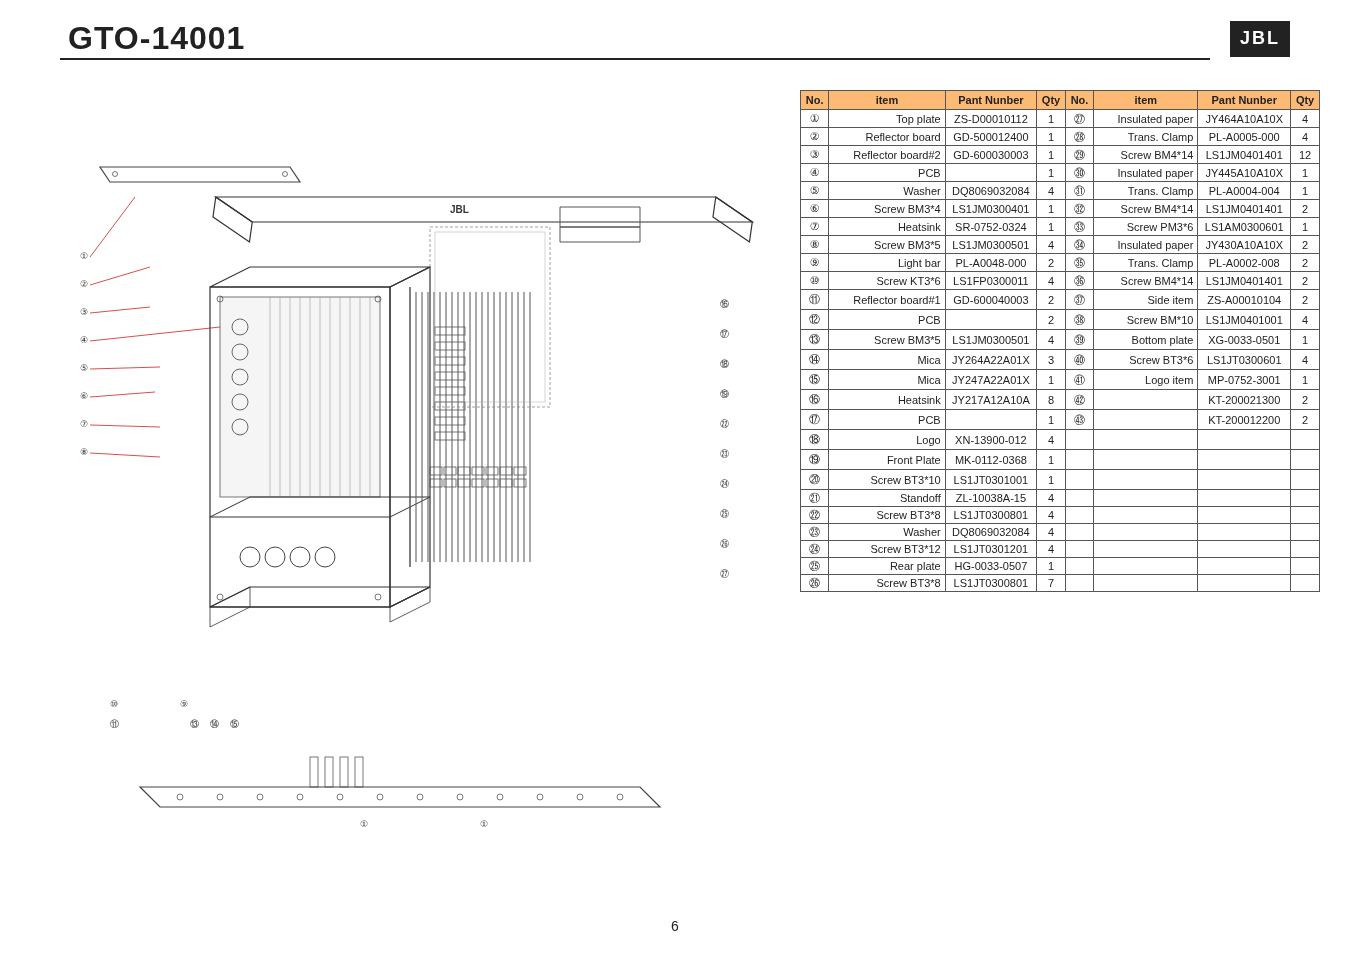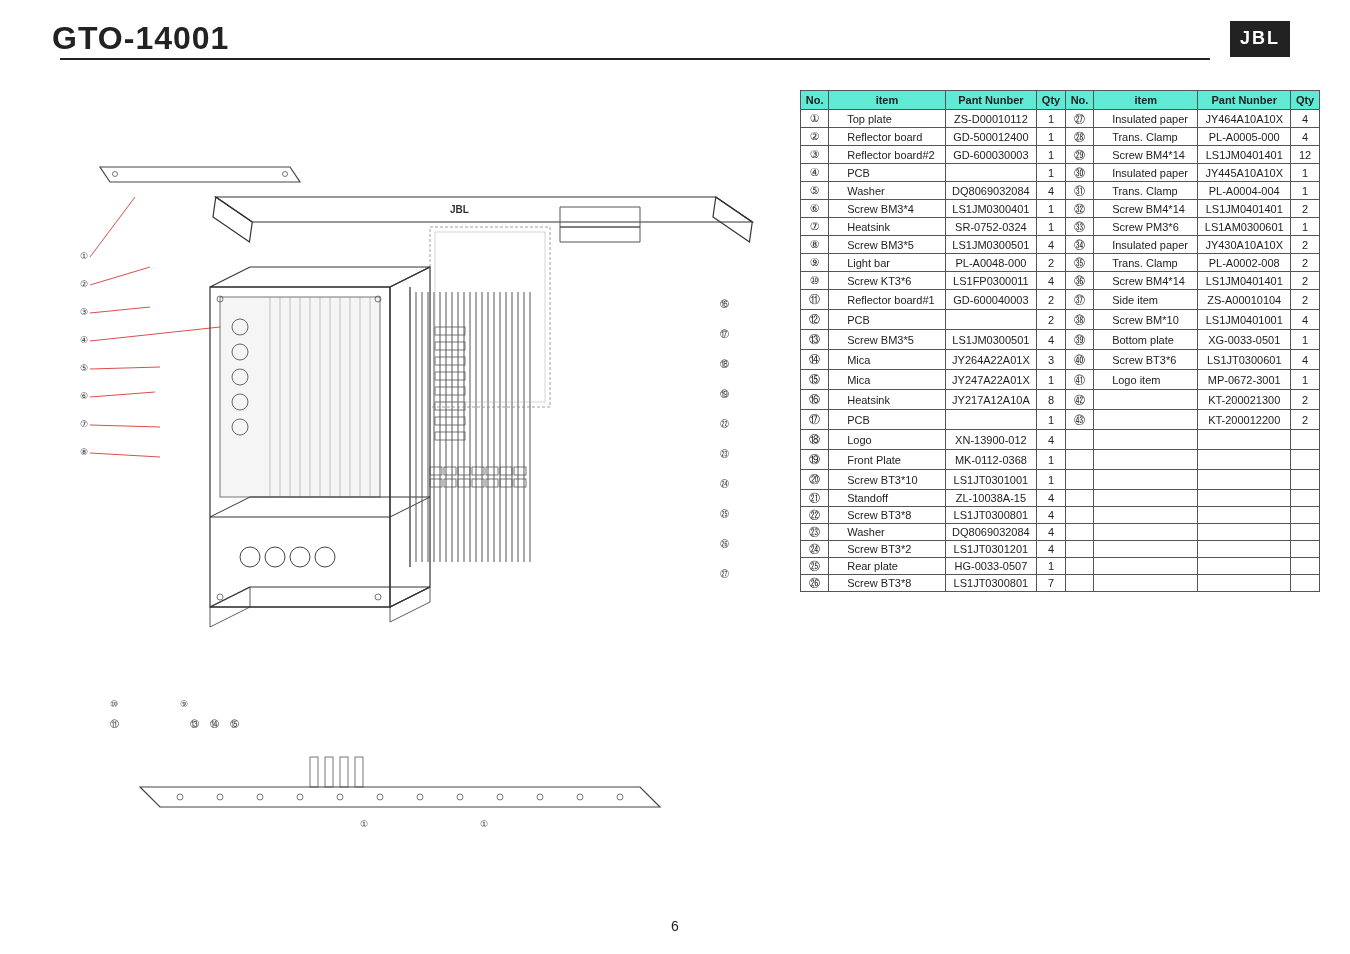--- a/index.html
+++ b/index.html
@@ -11,21 +11,21 @@
       font-size: 12px;
       color: #222;
       overflow: hidden;
       position: relative;
     }
 
     
     #header {
       position: absolute;
       top: 20px;
-      left: 52px;
+      left: 68px;
       right: 60px;
       display: flex;
       align-items: center;
       justify-content: space-between;
     }
     #title {
       font-size: 32px;
       font-weight: bold;
       letter-spacing: 1px;
     }
@@ -70,34 +70,34 @@
       right: 30px;
       width: 520px;
     }
 
     table.parts-table {
       width: 100%;
       border-collapse: collapse;
       font-size: 11px;
     }
     table.parts-table th {
-      background: #5eead4;
+      background: #fdba74;
       border: 1px solid #555;
       padding: 3px 4px;
       text-align: center;
       font-weight: bold;
     }
     table.parts-table td {
       border: 1px solid #555;
       padding: 2px 4px;
       text-align: center;
       white-space: nowrap;
     }
     table.parts-table td.item-name {
-      text-align: left;
+      text-align: right;
       padding-left: 18px;
     }
 
     
     #page-num {
       position: absolute;
       bottom: 20px;
       left: 50%;
       transform: translateX(-50%);
       font-size: 14px;
@@ -472,21 +472,21 @@
       <td>LS1JT0300601</td>
       <td>4</td>
     </tr>
         <tr>
       <td>⑮</td>
       <td class="item-name">Mica</td>
       <td>JY247A22A01X</td>
       <td>1</td>
       <td>㊶</td>
       <td class="item-name">Logo item</td>
-      <td>MP-0672-3001</td>
+      <td>MP-0752-3001</td>
       <td>1</td>
     </tr>
         <tr>
       <td>⑯</td>
       <td class="item-name">Heatsink</td>
       <td>JY217A12A10A</td>
       <td>8</td>
       <td>㊷</td>
       <td class="item-name"></td>
       <td>KT-200021300</td>
@@ -557,21 +557,21 @@
       <td class="item-name">Washer</td>
       <td>DQ8069032084</td>
       <td>4</td>
       <td></td>
       <td class="item-name"></td>
       <td></td>
       <td></td>
     </tr>
         <tr>
       <td>㉔</td>
-      <td class="item-name">Screw BT3*2</td>
+      <td class="item-name">Screw BT3*12</td>
       <td>LS1JT0301201</td>
       <td>4</td>
       <td></td>
       <td class="item-name"></td>
       <td></td>
       <td></td>
     </tr>
         <tr>
       <td>㉕</td>
       <td class="item-name">Rear plate</td>

